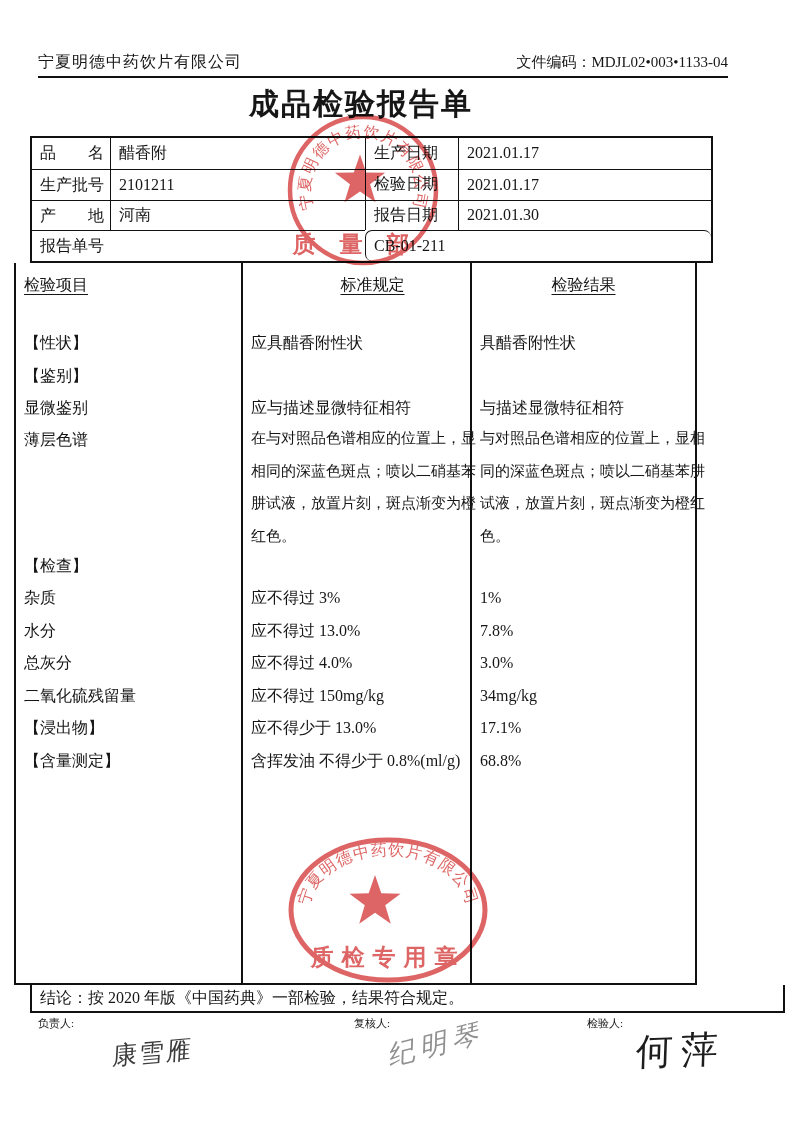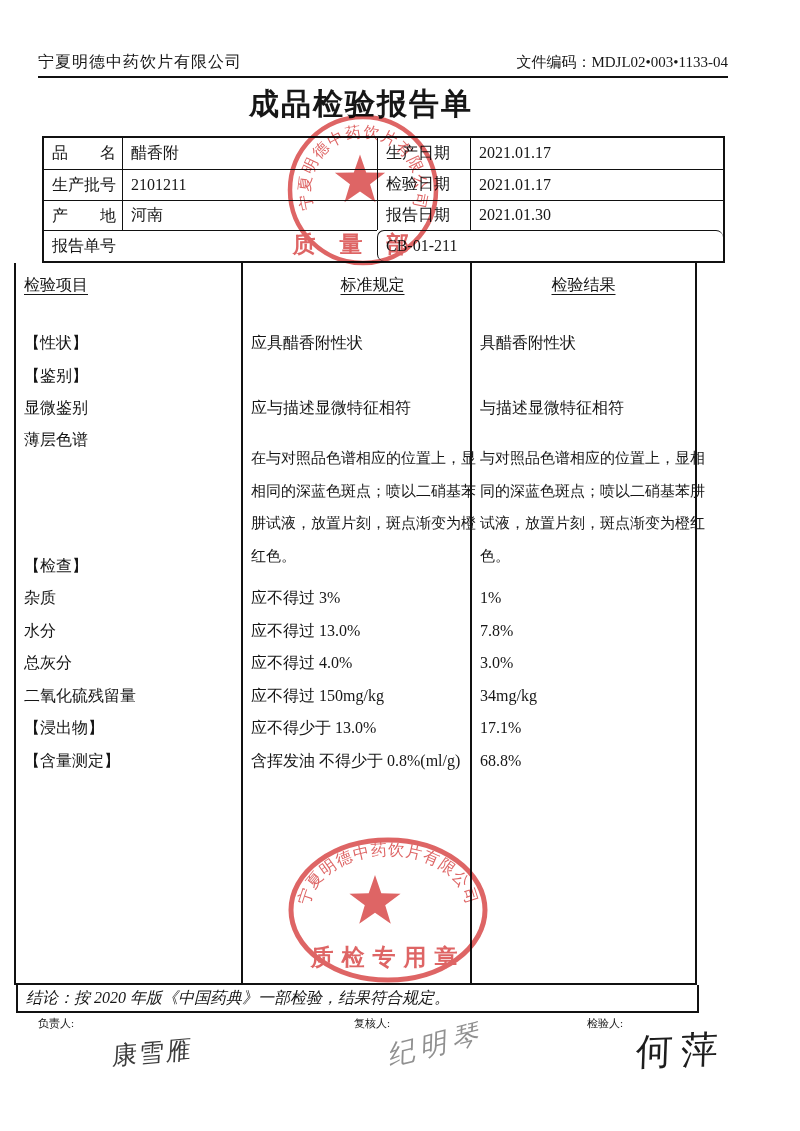--- a/index.html
+++ b/index.html
@@ -12,21 +12,21 @@
   .company{position:absolute;left:38px;top:52px;font-size:16px;letter-spacing:1px;}
   .doccode{position:absolute;right:72px;top:53px;font-size:15px;}
   .header-rule{position:absolute;left:38px;top:76px;width:690px;height:2px;background:#111;}
   .title{position:absolute;left:0;top:84px;width:722px;text-align:center;
          font-size:30px;font-weight:bold;letter-spacing:2px;}
   
   .info-table{
     position:absolute;left:30px;top:136px;width:683px;height:127px;
     border:2px solid #111;box-sizing:border-box;
     display:grid;grid-template-columns:78px 255px 93px 1fr;
-    grid-auto-rows:1fr;font-size:16px;margin-left:12px;
+    grid-auto-rows:1fr;font-size:16px;
   }
   .info-table .cell{display:flex;align-items:center;padding:0 0 0 8px;box-sizing:border-box;}
   .info-table .lab{padding:0 6px 0 8px;display:block;line-height:29.5px;
                    text-align:justify;text-align-last:justify;}
   .bt{border-top:1.5px solid #111;}
   .bl{border-left:1.5px solid #111;}
   .span2a{grid-column:1 / 3;}
   .span2b{grid-column:3 / 5;border-radius:7px;}
   
   .results{
@@ -36,26 +36,26 @@
   .vline{position:absolute;top:0;bottom:0;width:1.5px;background:#111;}
   .vl1{left:225px;} .vl2{left:454px;}
   .results .hdr{position:absolute;top:12px;font-size:16px;
     text-decoration:underline;text-underline-offset:4px;}
   .hdr.h1{left:8px;}
   .hdr.h2{left:225px;width:263px;text-align:center;}
   .hdr.h3{left:454px;width:227px;text-align:center;}
   .rcell{position:absolute;font-size:16px;white-space:nowrap;line-height:20px;}
   .c1{left:8px;} .c2{left:235px;} .c3{left:464px;}
   .multiline{white-space:normal;width:225px;line-height:32.5px;font-size:15px;
-             letter-spacing:0;margin-top:20px;}
+             letter-spacing:0;}
   
   .conclusion{
-    position:absolute;left:16px;top:985px;width:683px;height:28px;
+    position:absolute;left:30px;top:985px;width:755px;height:28px;
     border:2px solid #111;border-top:none;box-sizing:border-box;
-    display:flex;align-items:center;padding-left:8px;font-size:16px;font-style:italic;
+    display:flex;align-items:center;padding-left:8px;font-size:16px;
   }
   .sig-label{position:absolute;top:1016px;font-size:11px;}
   .sl1{left:38px;} .sl2{left:354px;} .sl3{left:587px;}
   .sig{position:absolute;font-family:"DejaVu Serif","Liberation Serif",serif;}
   .sig1{left:112px;top:1036px;font-size:25px;color:#3c3c3c;
         transform:rotate(-5deg) skewX(-8deg);letter-spacing:2px;}
   .sig2{left:388px;top:1026px;font-size:27px;color:#909090;
         transform:rotate(-14deg) skewX(-16deg);letter-spacing:6px;}
   .sig3{left:636px;top:1026px;font-size:37px;color:#1d1d1d;
         transform:rotate(-2deg) skewX(-4deg);letter-spacing:8px;}

